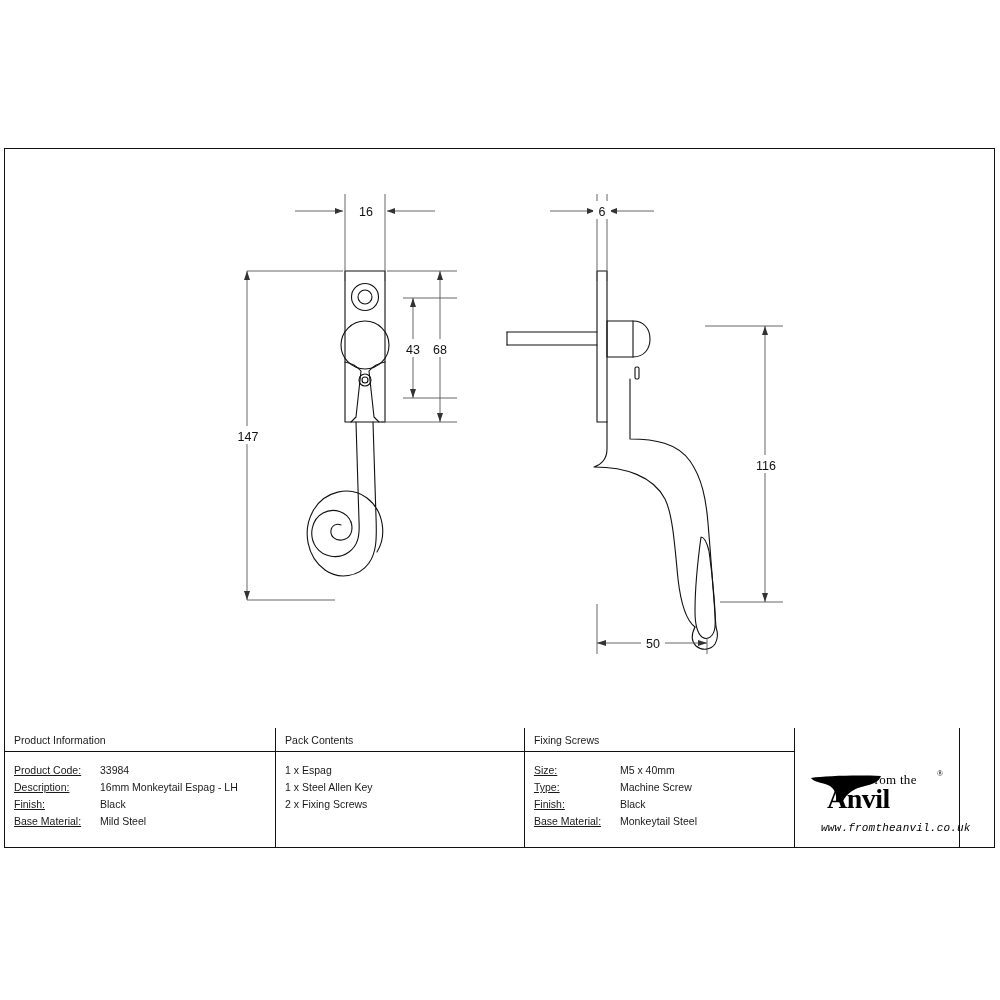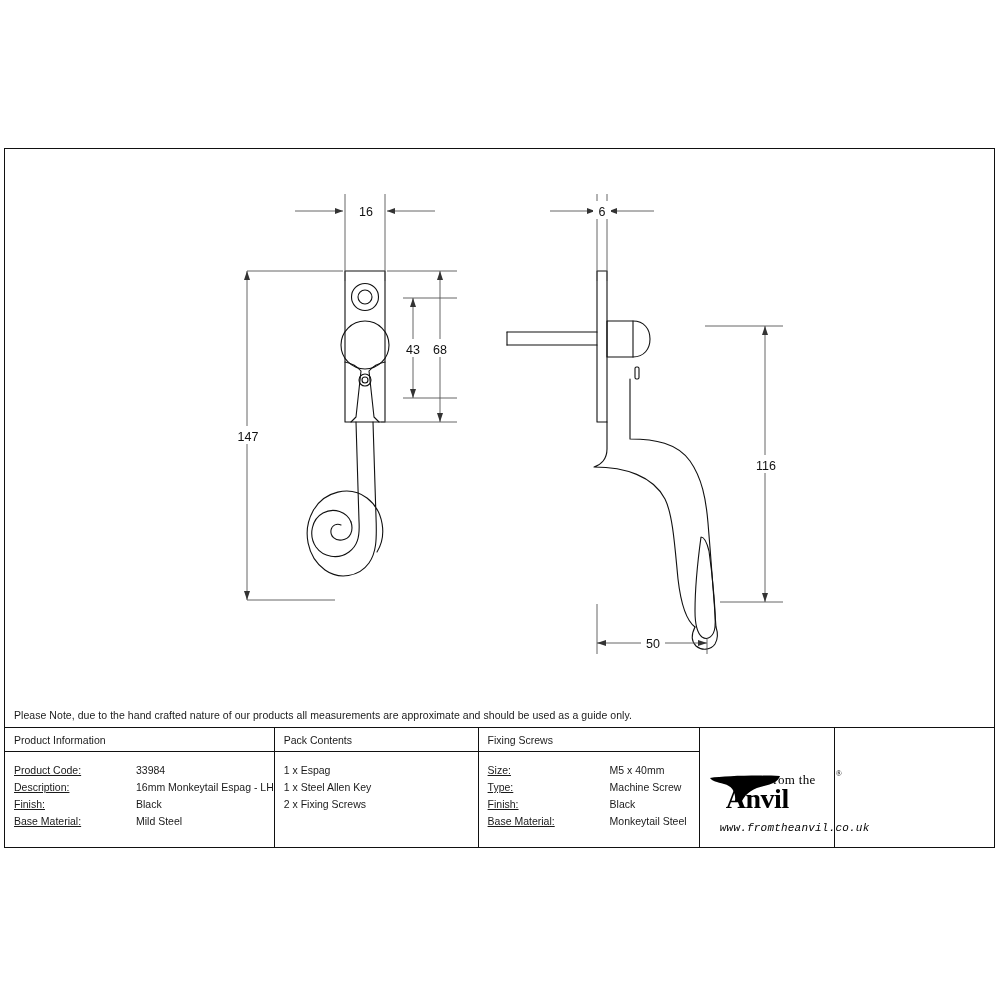--- a/index.html
+++ b/index.html
@@ -57,21 +57,21 @@
   .note-text {
     font-size: 10.5px;
     padding-left: 9px;
     letter-spacing: 0.05px;
     white-space: nowrap;
   }
   .table-row {
     position: absolute;
     left: 4px;
     top: 728px;
-    width: 831px;
+    width: 956px;
     height: 120px;
     box-sizing: border-box;
     display: flex;
   }
   .col {
     box-sizing: border-box;
     border-left: 1.6px solid #111;
     border-bottom: 1.6px solid #111;
     position: relative;
     height: 120px;
@@ -97,21 +97,21 @@
     padding: 10px 0 0 9px;
     box-sizing: border-box;
   }
   .kv {
     display: flex;
     font-size: 10.5px;
     line-height: 17px;
     white-space: nowrap;
   }
   .kv .k { width: 86px; flex: 0 0 86px; text-decoration: underline; }
-  .kv .v { flex: 1 1 auto; margin-left: 36px; }
+  .kv .v { flex: 1 1 auto; }
   .plainline {
     font-size: 10.5px;
     line-height: 17px;
     white-space: nowrap;
   }
   
   .col-logo { border-left: 1.6px solid #111; }
   .logo-wrap {
     position: absolute;
     left: 0; top: 0;
@@ -366,23 +366,20 @@
         <rect x="747" y="306" width="28" height="18" fill="#fff" stroke="none"></rect>
         <text class="dim-text" x="761" y="321" text-anchor="middle">116</text>
 
         <rect x="636" y="485" width="24" height="18" fill="#fff" stroke="none"></rect>
         <text class="dim-text" x="648" y="499" text-anchor="middle">50</text>
       </g>
 
     </svg>
   </div>
 
-  <div class="note-row">
-    <span class="note-text">Please Note, due to the hand crafted nature of our products all measurements are approximate and should be used as a guide only.</span>
-  </div>
 
   <div class="table-row">
 
     <div class="col col-pi">
       <div class="col-head">Product Information</div>
       <div class="col-body">
         <div class="kv">
           <span class="k">Product Code:</span>
           <span class="v">33984</span>
         </div>

